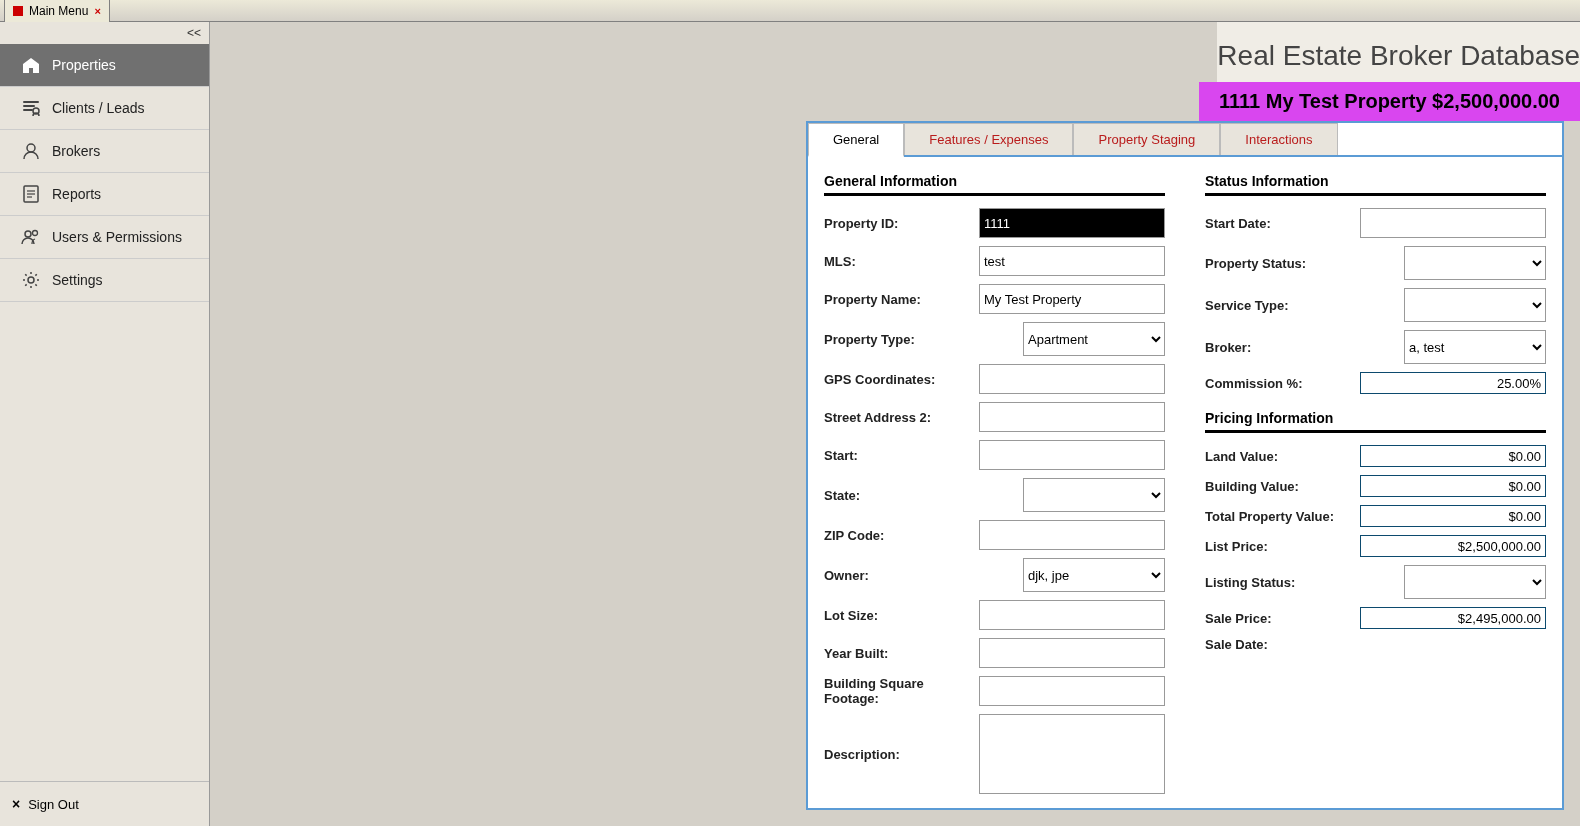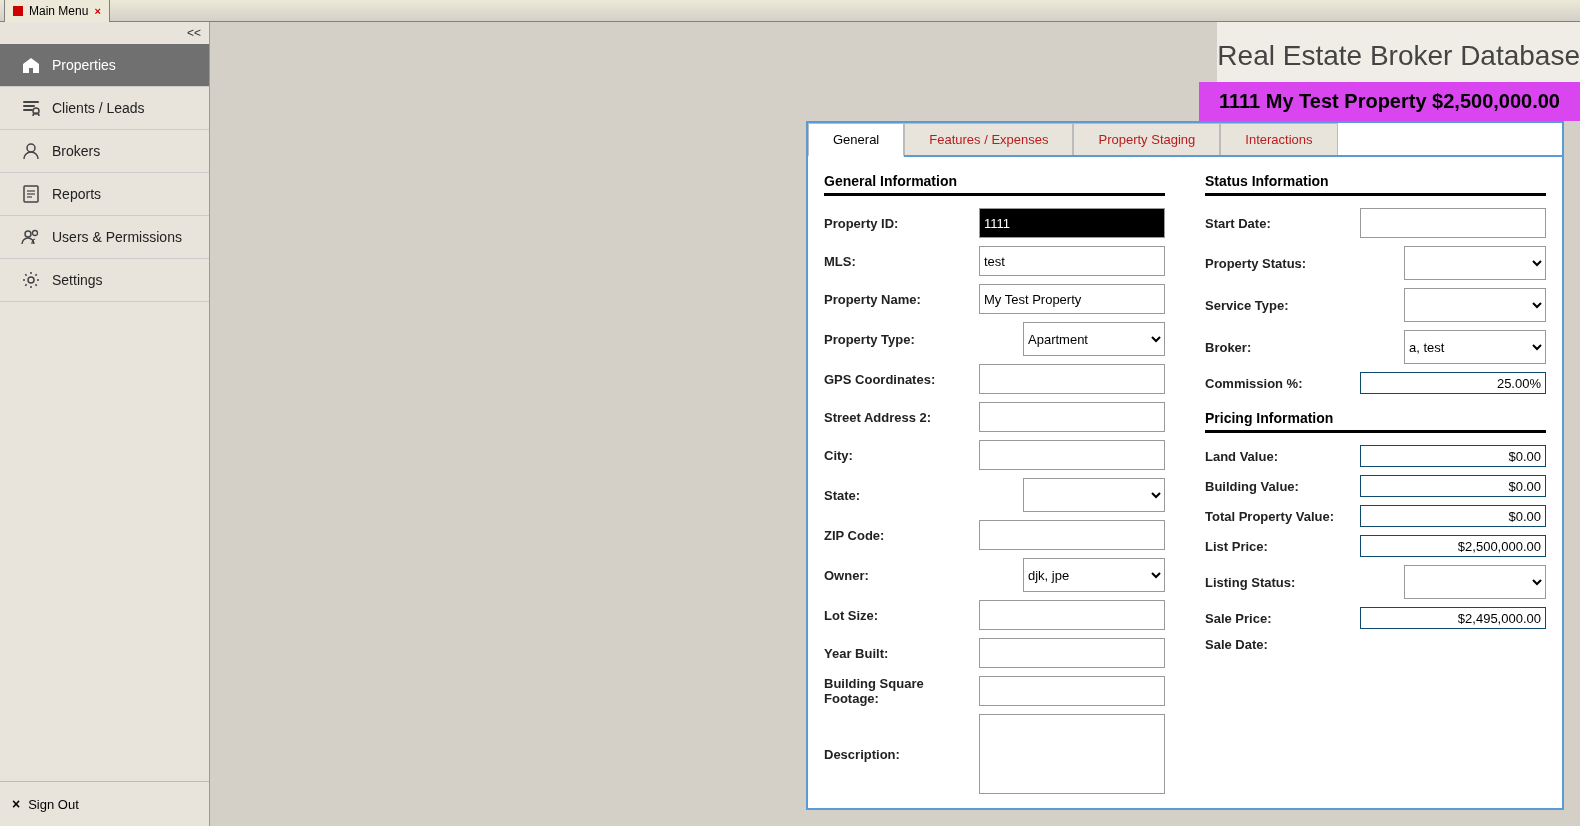--- a/index.html
+++ b/index.html
@@ -352,21 +352,21 @@
           </div>
           <div class="form-row">
             <span class="form-label">GPS Coordinates:</span>
             <input class="form-input" type="text" value="" style="">
           </div>
           <div class="form-row">
             <span class="form-label">Street Address 2:</span>
             <input class="form-input" type="text" value="" style="">
           </div>
           <div class="form-row">
-            <span class="form-label">City:</span>
+            <span class="form-label">Start:</span>
             <input class="form-input" type="text" value="" style="">
           </div>
           <div class="form-row">
             <span class="form-label">State:</span>
             <select class="form-select">
               <option value=""></option>
             </select>
           </div>
           <div class="form-row">
             <span class="form-label">ZIP Code:</span>

